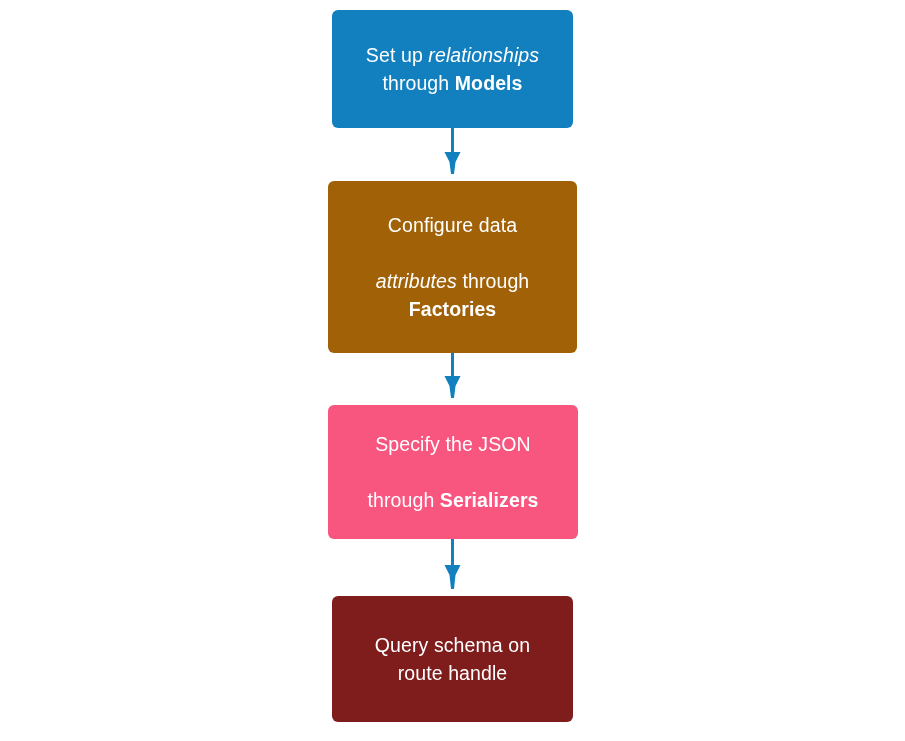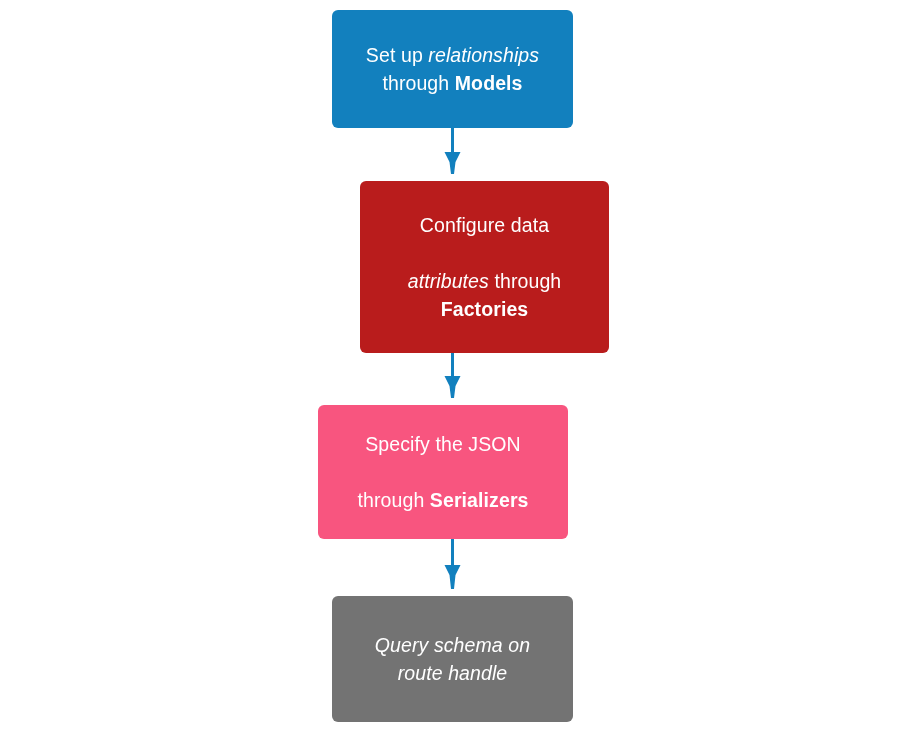--- a/index.html
+++ b/index.html
@@ -41,21 +41,21 @@
   }
   .node em {
     font-style: italic;
   }
   .node strong {
     font-weight: 700;
   }
   
   #node-models      { left: 332px; top: 10px;  width: 241px; height: 118px; }
   #node-factories   { left: 328px; top: 181px; width: 249px; height: 172px; }
-  #node-serializers { left: 318px; top: 405px; width: 250px; height: 134px; justify-content: flex-end; }
+  #node-serializers { left: 328px; top: 405px; width: 250px; height: 134px; justify-content: flex-end; }
   #node-query       { left: 332px; top: 596px; width: 241px; height: 126px; }
 
   .connector {
     position: absolute;
     left: 0;
     top: 0;
     width: 905px;
     height: 741px;
     pointer-events: none;
   }
@@ -80,25 +80,25 @@
     <g>
       <line x1="452.5" y1="539" x2="452.5" y2="568" stroke="#1280be" stroke-width="3"></line>
       <path d="M 444.5 565 L 460.5 565 L 455.5 575 L 454 589 L 451 589 L 449.5 575 Z" fill="#1280be"></path>
     </g>
   </svg>
 
   <div class="node" id="node-models" style="background-color: rgb(18, 128, 190);">
     <span class="txt"><span>Set up </span><em>relationships</em><br><span>through </span><strong>Models</strong></span>
   </div>
 
-  <div class="node" id="node-factories" style="background-color: #b91c1c; margin-left: 32px;">
+  <div class="node" id="node-factories" style="background-color: #a16207;">
     <span class="txt"><span>Configure data</span><br><br><em>attributes</em><span> through</span><br><strong>Factories</strong></span>
   </div>
 
   <div class="node" id="node-serializers" style="background-color: rgb(248, 85, 127);">
     <span class="txt"><span>Specify the JSON</span><br><br><span>through </span><strong>Serializers</strong></span>
   </div>
 
-  <div class="node" id="node-query" style="background-color: #737373; font-style: italic;">
+  <div class="node" id="node-query" style="background-color: #7f1d1d;">
     <span class="txt"><span>Query schema on</span><br><span>route handle</span></span>
   </div>
 
 </div>
 
 </body></html>

